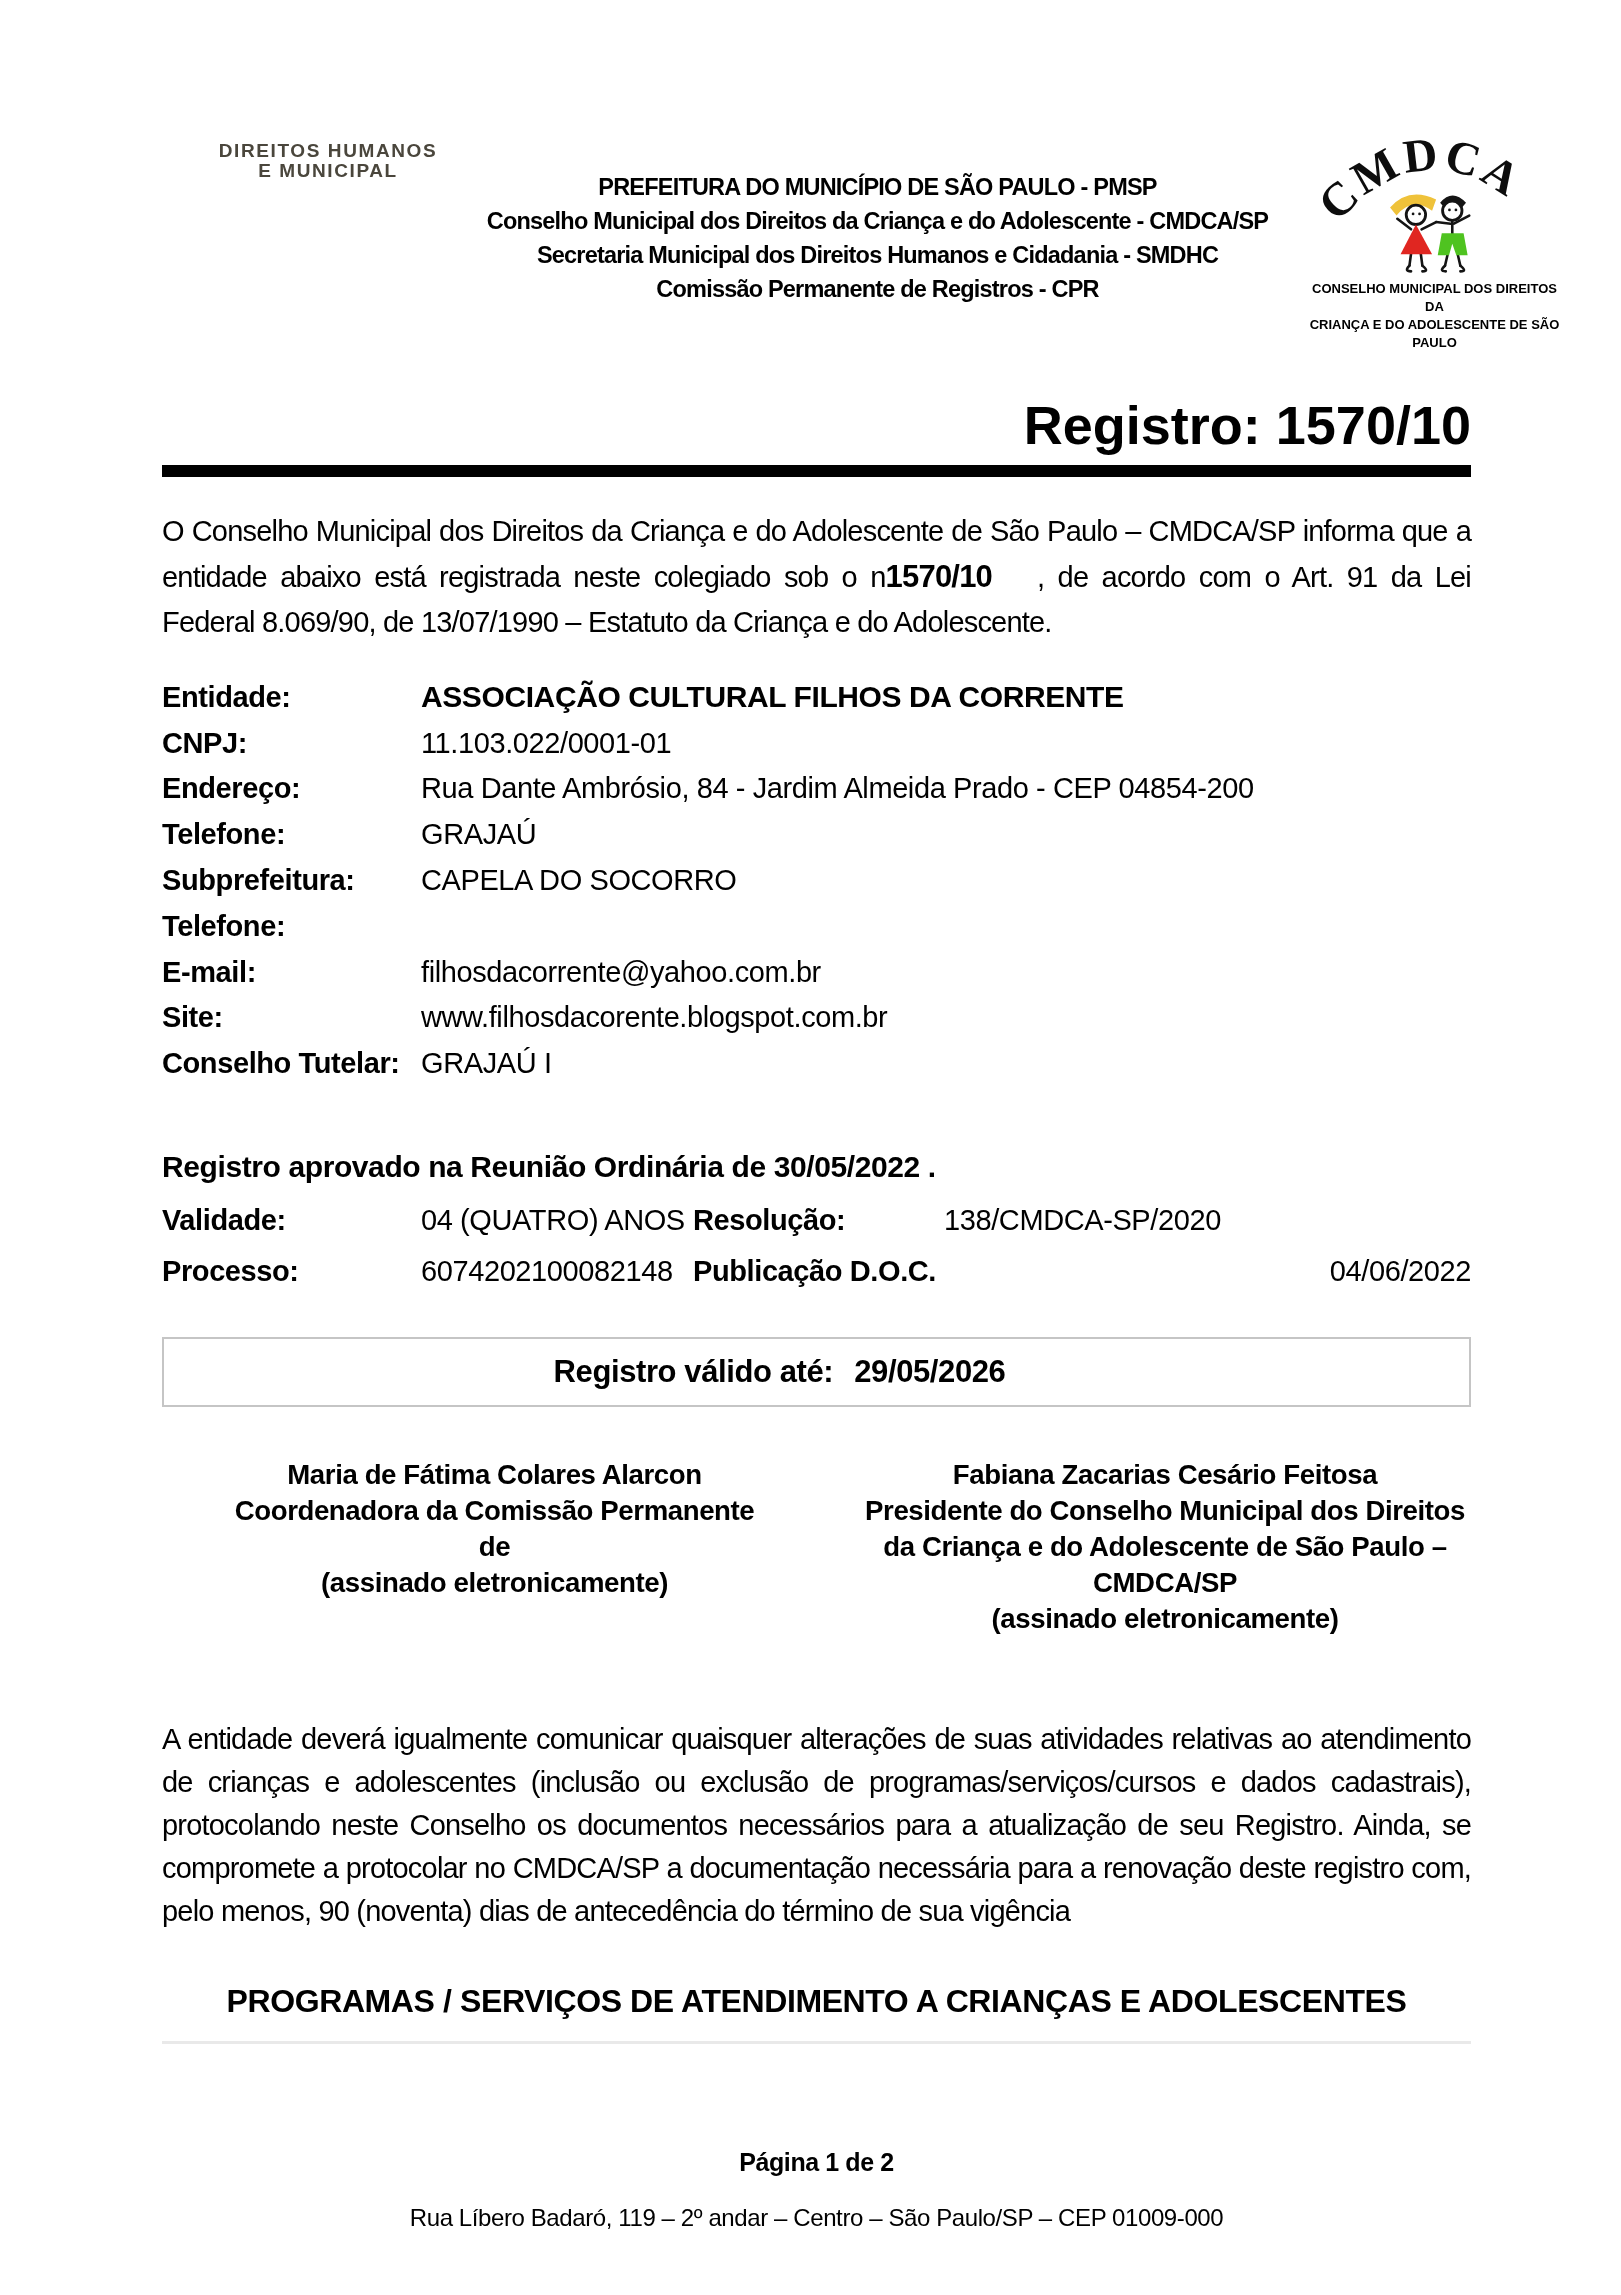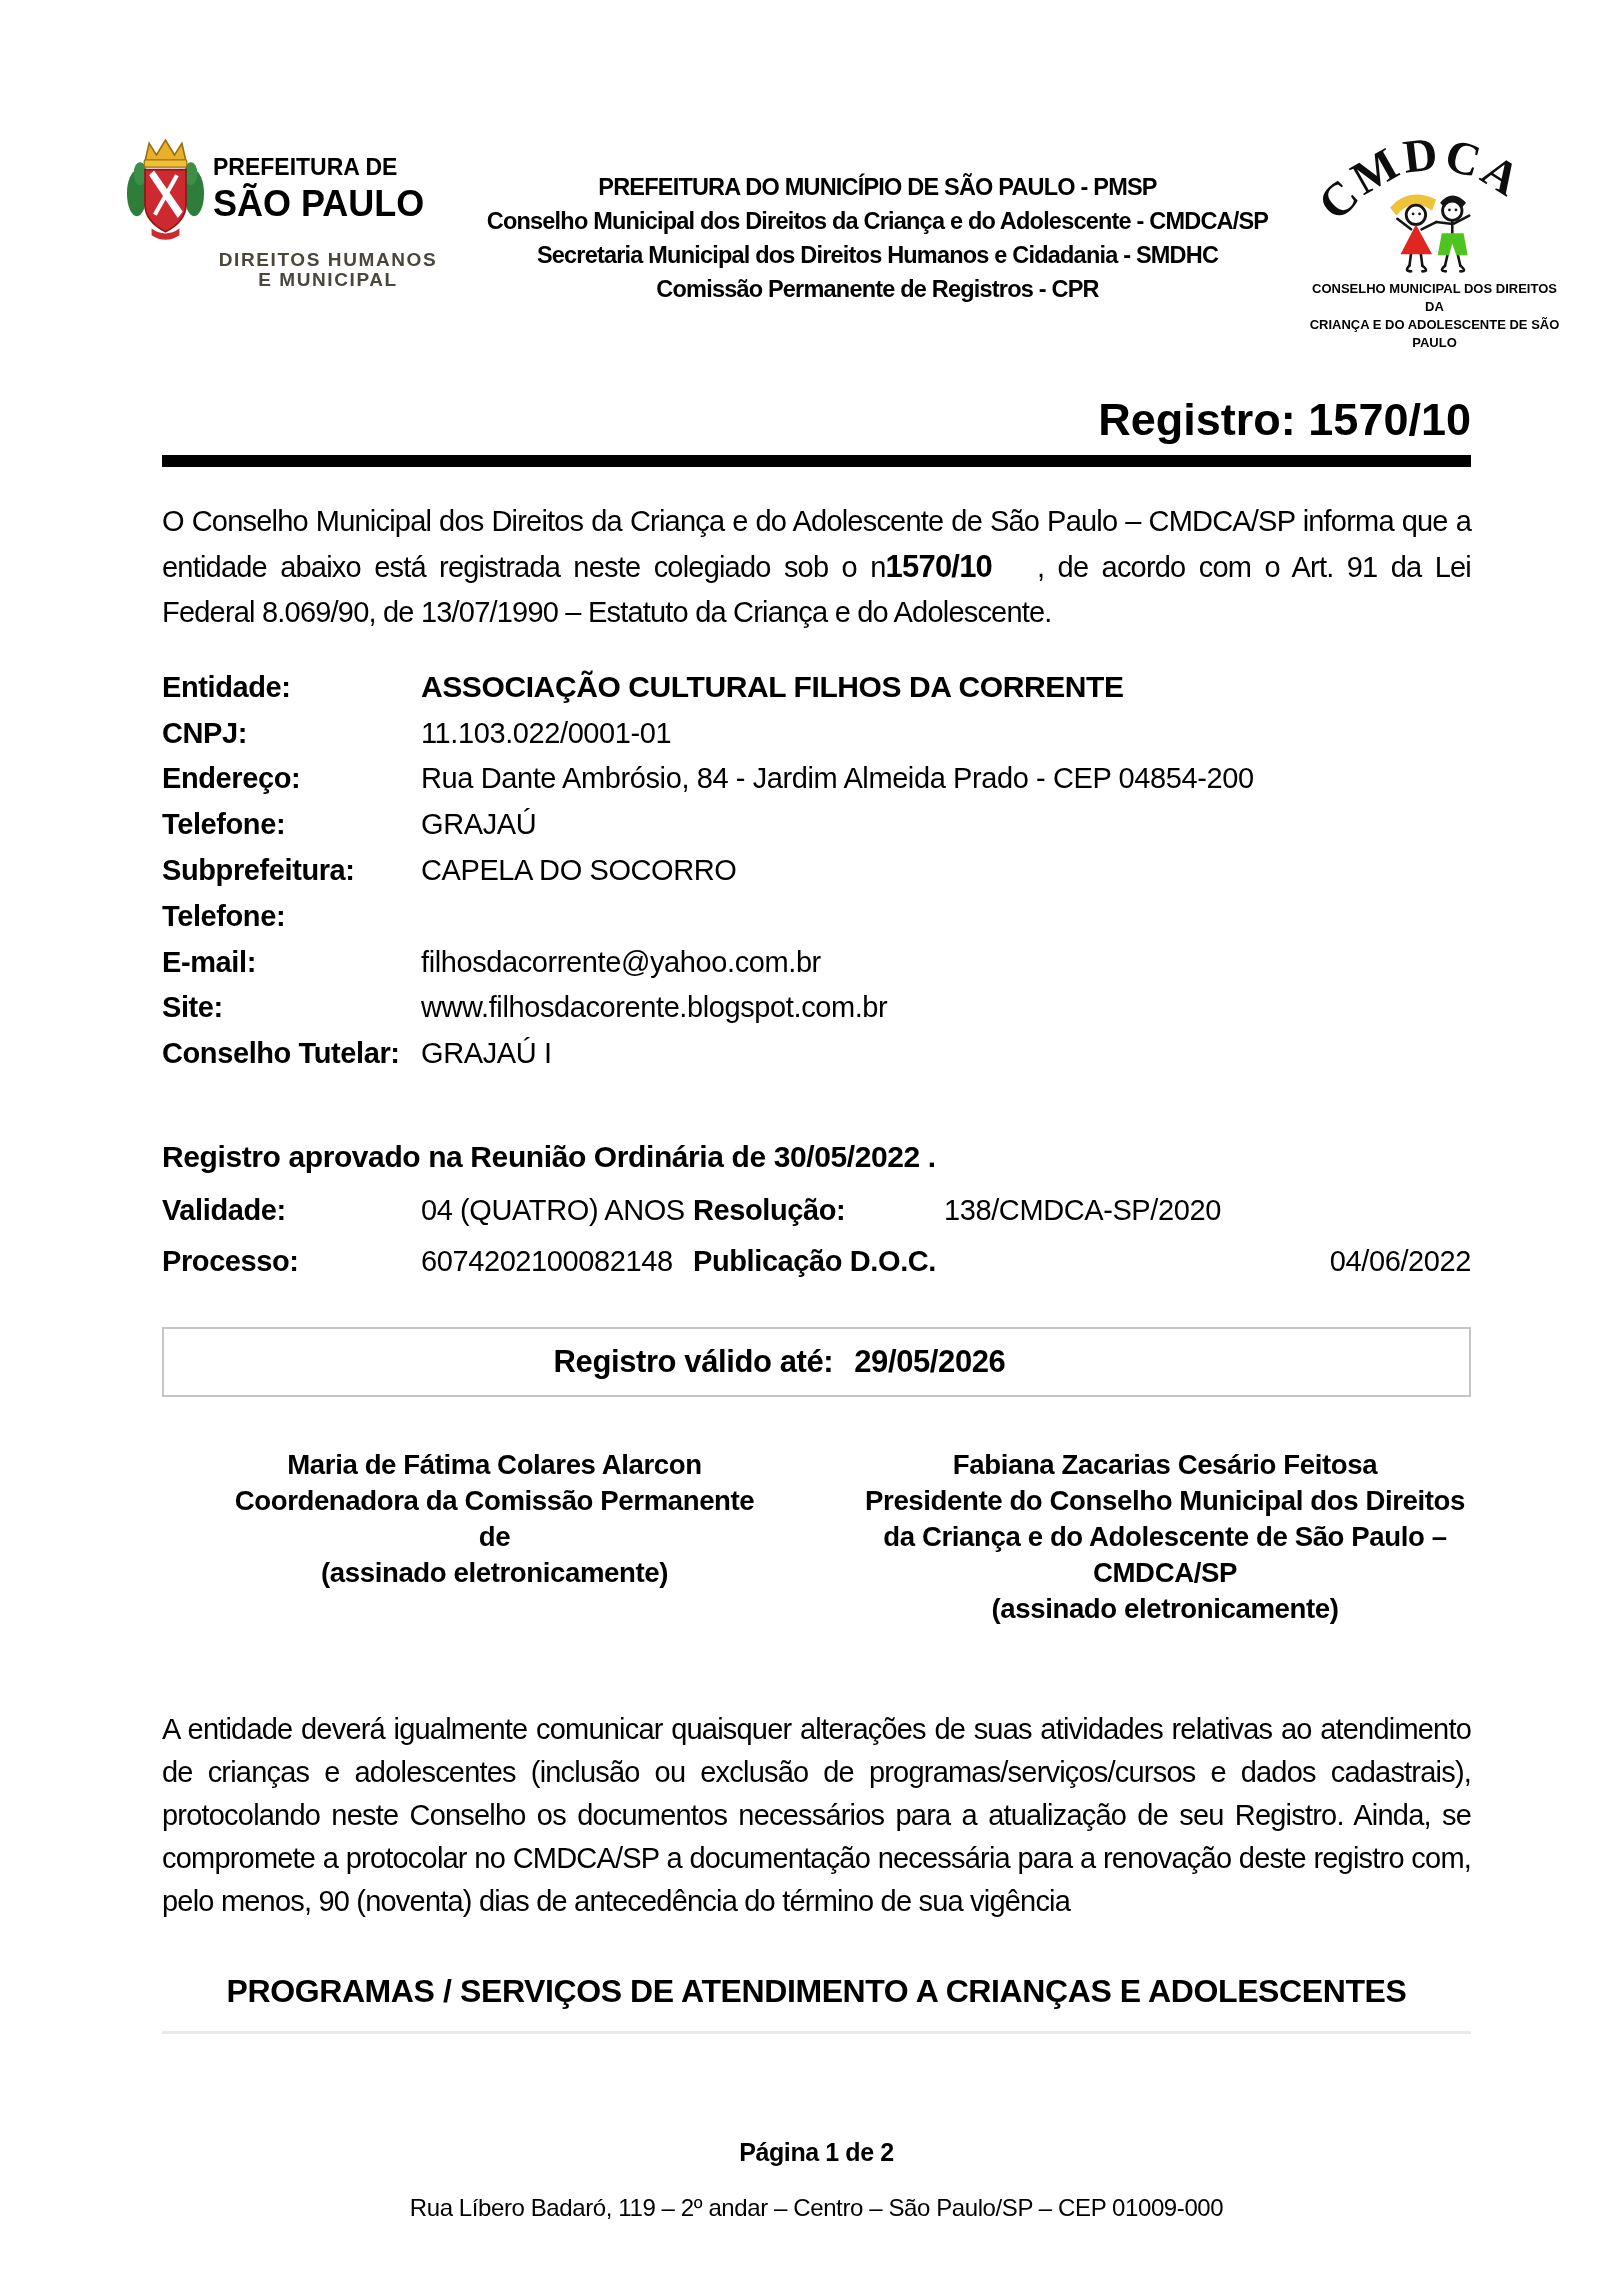--- a/index.html
+++ b/index.html
@@ -27,21 +27,21 @@
   .sp-brand-sub{ text-align:center; padding-left:84px; margin-top:4.9px; color:#4a463c;
                  font-size:19px; font-weight:bold; letter-spacing:1.6px; line-height:20px; }
   .header-center{ flex:1 1 auto; text-align:center; padding-top:34px; }
   .header-center .hline{ font-size:23.5px; font-weight:bold; line-height:34px; letter-spacing:-0.8px; }
   .cmdca-block{ flex:0 0 auto; width:251px; margin-right:-89px; text-align:center; padding-top:1.6px; }
   .cmdca-svg{ width:243px; height:139px; display:block; margin:0 auto; }
   .cmdca-arc-text{ font-family:"Liberation Serif", serif; }
   .cmdca-caption{ font-size:13px; font-weight:bold; line-height:18px; letter-spacing:0; margin-top:3.2px; }
 
   
-  .registro-title{ margin-top:42px; text-align:right; font-size:45px; font-weight:bold; letter-spacing:0; }
+  .registro-title{ margin-top:42px; text-align:right; font-size:54px; font-weight:bold; letter-spacing:0; }
   .thick-rule{ margin-top:9.7px; height:11.3px; background:#000; border:none; }
 
   
   .intro{ margin-top:32px; font-size:29px; line-height:45px; text-align:justify; letter-spacing:-0.8px; }
   .intro b{ font-size:31px; }
   .intro .gap{ display:inline-block; width:45px; }
 
   
   .details{ margin-top:36px; }
   .detail-row{ display:flex; line-height:32px; margin-bottom:13.8px; font-size:29px; min-height:32px; }
@@ -87,38 +87,20 @@
   .footer-contact{ font-size:24px; line-height:34px; letter-spacing:-0.4px; }
 </style>
 </head>
 <body>
 
 <div class="page">
 
   <div class="header-row">
 
     <div class="sp-logo">
-      <div class="sp-logo-top">
-        <svg class="crest" viewBox="0 0 96 133" aria-hidden="true">
-          <ellipse cx="13" cy="70" rx="12" ry="28" fill="#2e7d3a"></ellipse>
-          <ellipse cx="83" cy="70" rx="12" ry="28" fill="#2e7d3a"></ellipse>
-          <ellipse cx="17" cy="46" rx="8" ry="14" fill="#3c8f46"></ellipse>
-          <ellipse cx="79" cy="46" rx="8" ry="14" fill="#3c8f46"></ellipse>
-          <path d="M23 31 L28 9 L37 23 L48 5 L59 23 L68 9 L73 31 Z" fill="#e8b02b" stroke="#97700e" stroke-width="2"></path>
-          <rect x="22" y="29" width="52" height="9" rx="2" fill="#f2bf39" stroke="#97700e" stroke-width="1.5"></rect>
-          <path d="M23 41 H73 V84 Q73 104 48 117 Q23 104 23 84 Z" fill="#cc2a30" stroke="#8e161a" stroke-width="2"></path>
-          <path d="M28 48 L63 100 L69 92 L34 42 Z" fill="#ffffff"></path>
-          <path d="M62 48 L35 96" stroke="#ffffff" stroke-width="5" fill="none"></path>
-          <path d="M31 113 Q48 125 65 113 L65 121 Q48 132 31 121 Z" fill="#cc2a30"></path>
-        </svg>
-        <div class="sp-brand">
-          <div class="sp-brand-top">PREFEITURA DE</div>
-          <div class="sp-brand-main">SÃO PAULO</div>
-        </div>
-      </div>
       <div class="sp-brand-sub">
         <div>DIREITOS HUMANOS</div>
         <div>E MUNICIPAL</div>
       </div>
     </div>
 
     <div class="header-center">
       <div class="hline">PREFEITURA DO MUNICÍPIO DE SÃO PAULO - PMSP</div>
       <div class="hline">Conselho Municipal dos Direitos da Criança e do Adolescente - CMDCA/SP</div>
       <div class="hline">Secretaria Municipal dos Direitos Humanos e Cidadania - SMDHC</div>

